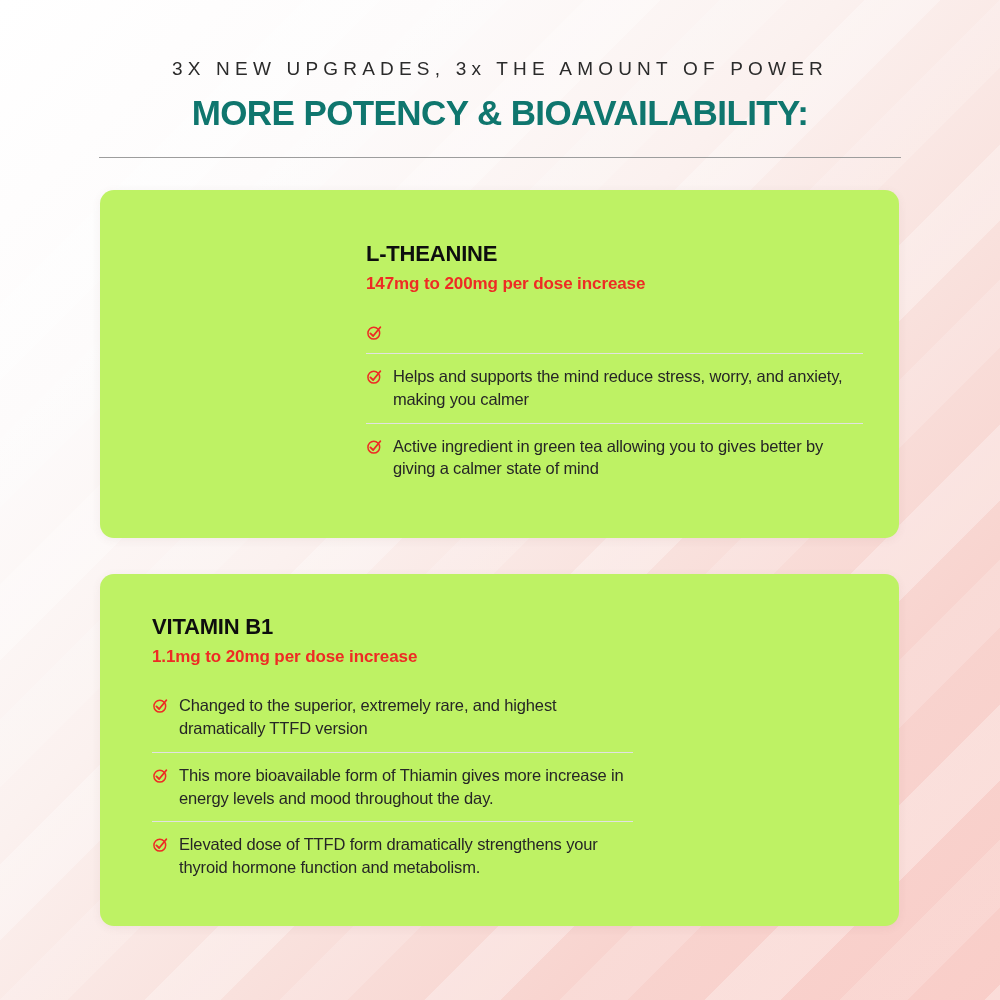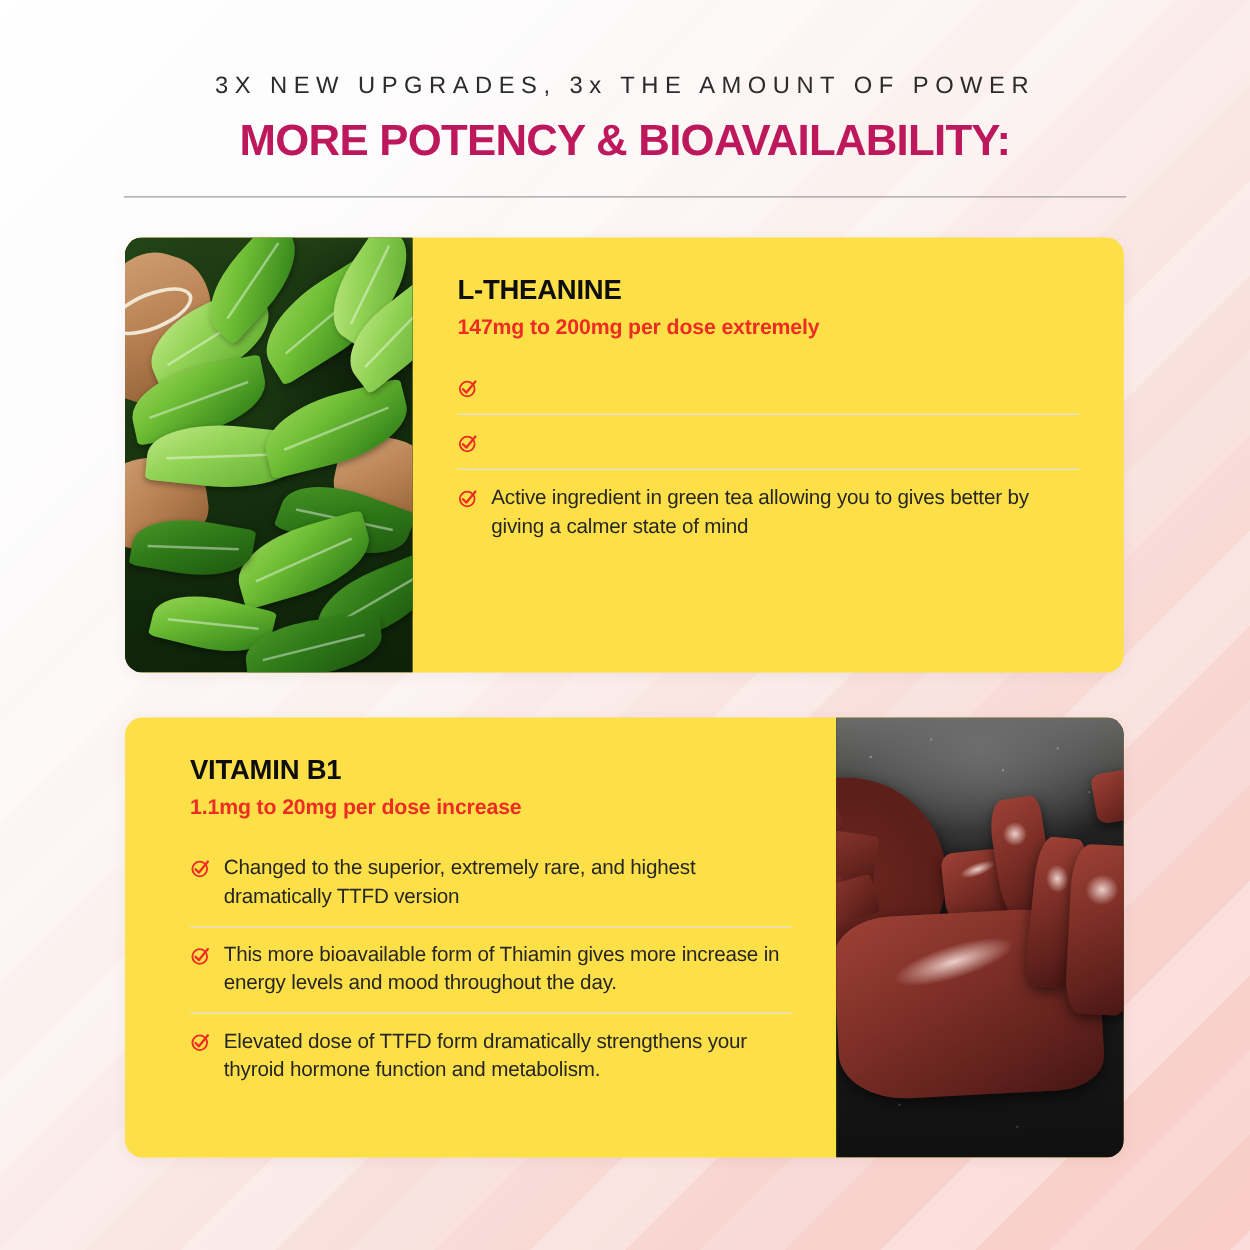--- a/index.html
+++ b/index.html
@@ -57,40 +57,41 @@
     letter-spacing: 5.2px;
     color: #2b2b2b;
     font-weight: 400;
     white-space: nowrap;
   }
   .headline {
     margin-top: 13px;
     font-size: 35px;
     font-weight: 800;
     letter-spacing: -0.6px;
-    color: #be185d;
+    color: #0f766e;
     white-space: nowrap;
   }
   .header-rule {
     position: absolute;
     left: 99px;
     top: 157px;
     width: 802px;
     height: 1px;
     background: #9d9d9d;
   }
 
   
   .card {
     position: absolute;
-    background: #fde047;
+    background: #bef264;
     border-radius: 14px;
     overflow: hidden;
     display: flex;
     box-shadow: 0 2px 10px rgba(120, 70, 70, 0.07);
+    align-items: center;
   }
   .card-one {
     left: 100px;
     top: 190px;
     width: 799px;
     height: 348px;
   }
   .card-two {
     left: 100px;
     top: 574px;
@@ -276,34 +277,35 @@
         <div class="leaf" style="left:88px; top:232px; width:110px; height:52px; transform:rotate(-16deg);"></div>
         <div class="leaf dark" style="left:6px; top:226px; width:96px; height:44px; transform:rotate(10deg);"></div>
         <div class="leaf dark" style="left:150px; top:268px; width:100px; height:46px; transform:rotate(-22deg);"></div>
         <div class="leaf" style="left:22px; top:288px; width:96px; height:42px; transform:rotate(14deg);"></div>
         <div class="leaf dark" style="left:96px; top:306px; width:110px; height:44px; transform:rotate(-6deg);"></div>
       </div>
     </div>
 
     <div class="card-body">
       <div class="ingredient-name">L-THEANINE</div>
-      <div class="dose-change">147mg to 200mg per dose extremely</div>
+      <div class="dose-change">147mg to 200mg per dose increase</div>
 
       <ul class="benefit-list">
         <li class="benefit-item">
           <svg class="check-icon" viewBox="0 0 24 24">
             <circle cx="11" cy="13" r="8.3" fill="none" stroke="#EE2B24" stroke-width="2.1"></circle>
             <path d="M6.2 13.3 L10.1 17.0 L20.2 4.6" fill="none" stroke="#EE2B24" stroke-width="2.6" stroke-linecap="round" stroke-linejoin="round"></path>
           </svg>
         </li>
         <li class="benefit-item">
           <svg class="check-icon" viewBox="0 0 24 24">
             <circle cx="11" cy="13" r="8.3" fill="none" stroke="#EE2B24" stroke-width="2.1"></circle>
             <path d="M6.2 13.3 L10.1 17.0 L20.2 4.6" fill="none" stroke="#EE2B24" stroke-width="2.6" stroke-linecap="round" stroke-linejoin="round"></path>
           </svg>
+          <span class="benefit-text">Helps and supports the mind reduce stress, worry, and anxiety, making you calmer</span>
         </li>
         <li class="benefit-item">
           <svg class="check-icon" viewBox="0 0 24 24">
             <circle cx="11" cy="13" r="8.3" fill="none" stroke="#EE2B24" stroke-width="2.1"></circle>
             <path d="M6.2 13.3 L10.1 17.0 L20.2 4.6" fill="none" stroke="#EE2B24" stroke-width="2.6" stroke-linecap="round" stroke-linejoin="round"></path>
           </svg>
           <span class="benefit-text">Active ingredient in green tea allowing you to gives better by giving a calmer state of mind</span>
         </li>
       </ul>
     </div>

